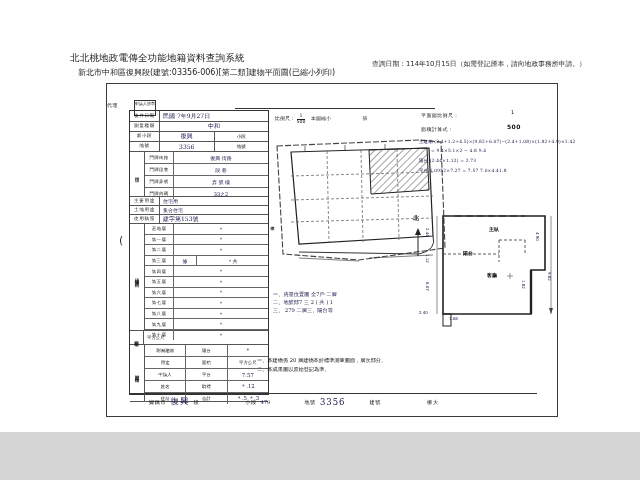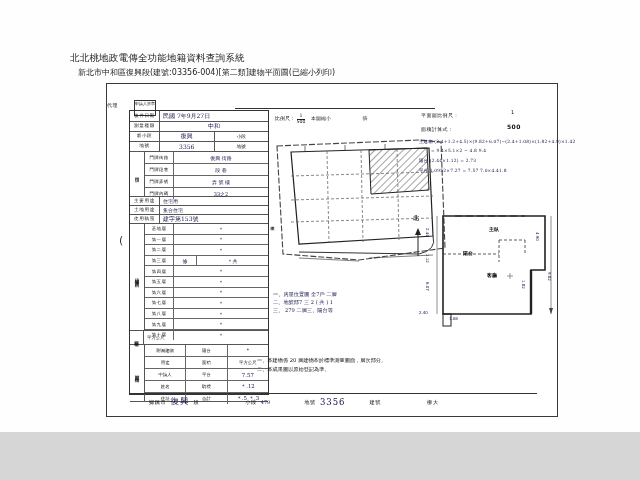--- a/index.html
+++ b/index.html
@@ -177,21 +177,22 @@
     line-height:1.1; padding-top:1px; box-sizing:border-box;
   }
 </style>
 </head>
 <body>
 
 <div id="page">
   <div class="white-sheet"></div>
 
   <div class="hdr-line1">北北桃地政電傳全功能地籍資料查詢系統</div>
-  <div class="hdr-line2">新北市中和區復興段(建號:03356-004)[第二類]建物平面圖(已縮小列印)</div>
+  <div class="hdr-line2">新北市中和區復興段(建號:03356-006)[第二類]建物平面圖(已縮小列印)</div>
+  <div class="hdr-date">查詢日期：114年10月15日（如需登記謄本，請向地政事務所申請。）</div>
 
   <div class="doc">
 
     <div class="title-rule"></div>
 
     <div class="agent">代理</div>
     <div class="stampbox">申請人簽章</div>
     <div class="paren">(</div>
 
     <div class="form">

